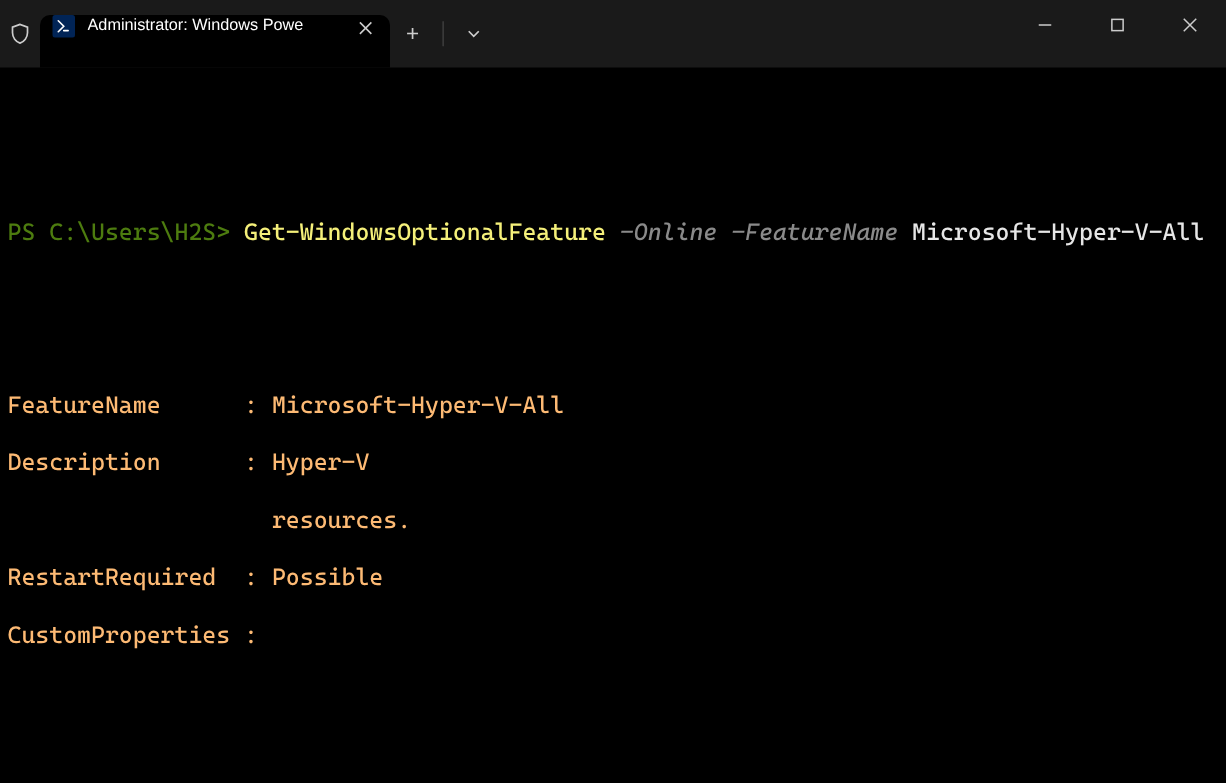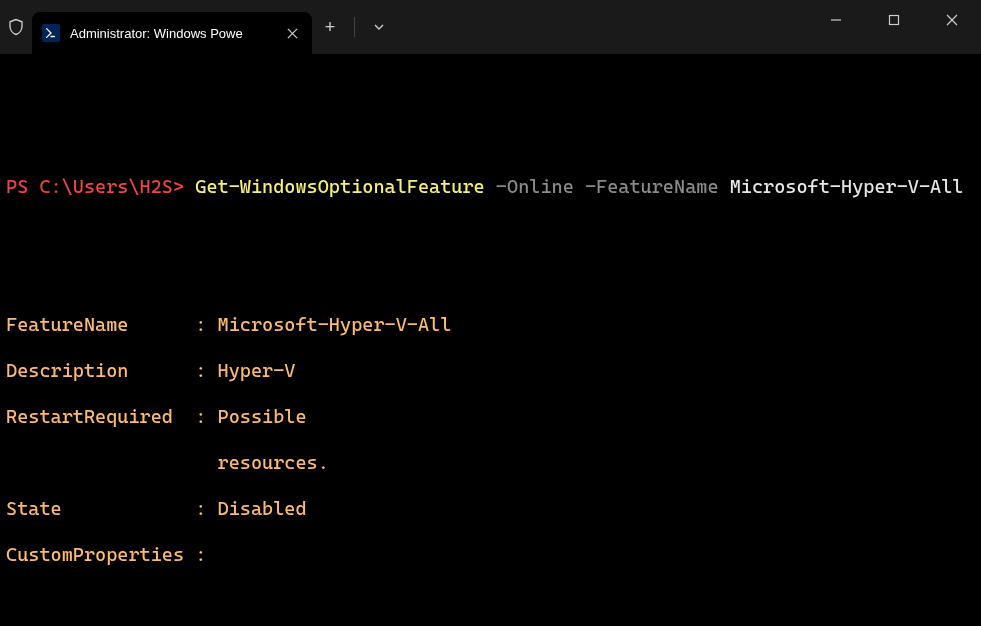--- a/index.html
+++ b/index.html
@@ -25,21 +25,20 @@
       align-items: center;
       justify-content: center;
     }
     .shield-icon svg { width: 18px; height: 18px; }
     .tab {
       background: #000;
       height: 42px;
       margin-top: 12px;
       border-radius: 8px 8px 0 0;
       display: flex;
-      align-items: center;
       padding: 0 10px 0 10px;
       gap: 10px;
       min-width: 280px;
     }
     .ps-icon {
       width: 18px;
       height: 18px;
       background: #012456;
       border-radius: 2px;
       display: flex;
@@ -108,23 +107,23 @@
     .terminal {
       background: #000;
       color: #fff;
       font-size: 19px;
       line-height: 23px;
       padding: 6px 6px;
       white-space: pre-wrap;
       word-break: break-all;
       font-weight: 500;
     }
-    .prompt { color: #ef4444; }
+    .prompt { color: #4d7c0f; }
     .cmdlet { color: #f5f07a; text-align: right; }
-    .param { color: #8a8a8a; }
+    .param { color: #8a8a8a; font-style: italic; }
     .argval { color: #e6e6e6; }
     .output { color: #fdba74; }
     .br { height: 23px; }
     .line { display: block; }
   </style>
 </head>
 <body>
 
 <div class="titlebar">
   <div class="shield-icon">
@@ -175,23 +174,22 @@
 </div>
 
 <div class="terminal">
 <div class="br"></div>
 <div class="br"></div>
 <span class="line"><span class="prompt">PS C:\Users\H2S&gt;</span> <span class="cmdlet">Get-WindowsOptionalFeature</span> <span class="param">-Online</span> <span class="param">-FeatureName</span> <span class="argval">Microsoft-Hyper-V-All</span></span>
 <div class="br"></div>
 <div class="br"></div>
 <span class="line output"><span>FeatureName      : </span><span>Microsoft-Hyper-V-All</span></span>
 <span class="line output"><span>Description      : </span><span>Hyper-V</span></span>
+<span class="line output">                   <span>resources.</span></span>
 <span class="line output"><span>RestartRequired  : </span><span>Possible</span></span>
-<span class="line output">                   <span>resources.</span></span>
-<span class="line output"><span>State            : </span><span>Disabled</span></span>
 <span class="line output"><span>CustomProperties :</span><span></span></span>
 
 
 
 
 
 
 
 
 

